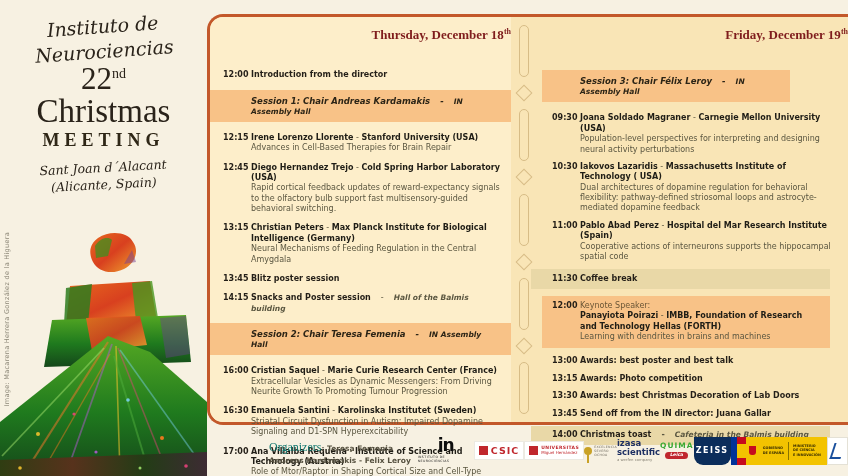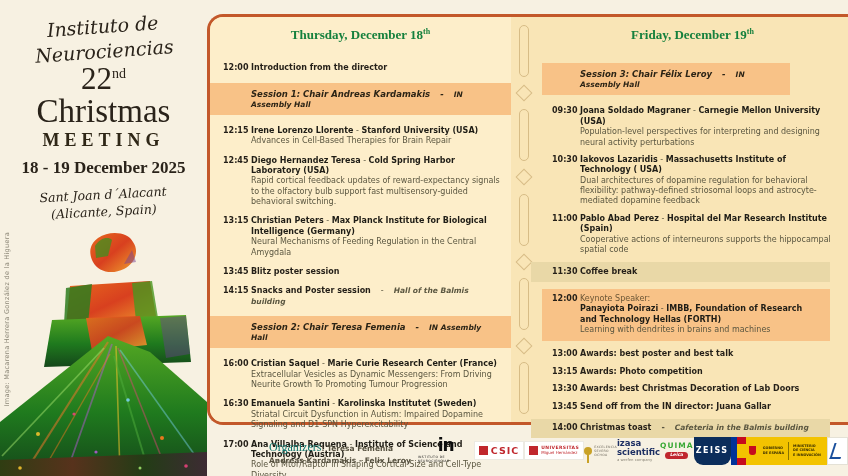--- a/index.html
+++ b/index.html
@@ -28,22 +28,22 @@
          border:3px solid #c3582a;border-right:none;border-radius:16px 0 0 16px;
          background:#f9e5b6;}
   .t-col{position:absolute;left:0;top:0;bottom:0;width:301px;background:#fdeeca;
          border-radius:13px 0 0 13px;}
   .f-col{position:absolute;left:327px;right:0;top:0;bottom:0;}
   .chain{position:absolute;left:301px;top:8px;bottom:8px;width:26px;display:flex;
          flex-direction:column;align-items:center;justify-content:space-between;}
   .link{width:8px;height:50px;border:1.5px solid #d7bc86;border-radius:5px;}
   .diam{width:10px;height:10px;border:1.5px solid #d7bc86;transform:rotate(45deg);}
 
-  .day-h{font-family:"Liberation Serif",serif;font-weight:700;font-size:13px;text-align:center;
-         color:#15803d;margin:10px 0 20px;}
+  .day-h{font-family:"Liberation Serif",serif;font-weight:700;font-size:13px;text-align:right;
+         color:#7f1d1d;margin:10px 0 27px;}
   .day-h sup{font-size:8px;}
 
   .row{display:flex;margin:0 0 9px 0;}
   .f-col .row{margin-bottom:7px;}
   .tm{flex:0 0 41px;padding-left:13px;box-sizing:border-box;font-weight:700;font-size:8px;
       color:#241f18;}
   .f-col .tm{flex:0 0 43px;padding-left:15px;}
   .ct{flex:1;padding-right:10px;font-size:8px;color:#5a5640;line-height:1.3;}
   .ev{font-weight:700;color:#241f18;}
   .spk,.aff{font-weight:700;color:#1f1d16;}
@@ -126,21 +126,20 @@
   <aside class="sidebar">
     <div class="credit">Image: Macarena Herrera González de la Higuera</div>
     <div class="title-block">
       <div class="script">
         <div>Instituto de</div>
         <div>Neurociencias</div>
       </div>
       <div class="edition"><span>22</span><sup>nd</sup></div>
       <div class="christmas">Christmas</div>
       <div class="meeting">MEETING</div>
-      <div class="dates">18 - 19 December 2025</div>
       <div class="location">
         <div>Sant Joan d´Alacant</div>
         <div>(Alicante, Spain)</div>
       </div>
     </div>
 
     <svg class="tree" viewBox="0 0 207 252">
       <defs>
         <linearGradient id="gO" x1="0" y1="0" x2="1" y2="1">
           <stop offset="0" stop-color="#e86a1e"></stop>
@@ -201,21 +200,21 @@
           <div class="row">
             <span class="tm">12:15</span>
             <span class="ct">
               <div><span class="spk">Irene Lorenzo Llorente</span><span> - </span><span class="aff">Stanford University (USA)</span></div>
               <div class="ttl">Advances in Cell-Based Therapies for Brain Repair</div>
             </span>
           </div>
           <div class="row">
             <span class="tm">12:45</span>
             <span class="ct">
-              <div><span class="spk">Diego Hernandez Teresa</span><span> - </span><span class="aff">Cold Spring Harbor Laboratory (USA)</span></div>
+              <div><span class="spk">Diego Hernandez Trejo</span><span> - </span><span class="aff">Cold Spring Harbor Laboratory (USA)</span></div>
               <div class="ttl">Rapid cortical feedback updates of reward-expectancy signals to the olfactory bulb support fast multisensory-guided behavioral switching.</div>
             </span>
           </div>
           <div class="row">
             <span class="tm">13:15</span>
             <span class="ct">
               <div><span class="spk">Christian Peters</span><span> - </span><span class="aff">Max Planck Institute for Biological Intelligence (Germany)</span></div>
               <div class="ttl">Neural Mechanisms of Feeding Regulation in the Central Amygdala</div>
             </span>
           </div>

